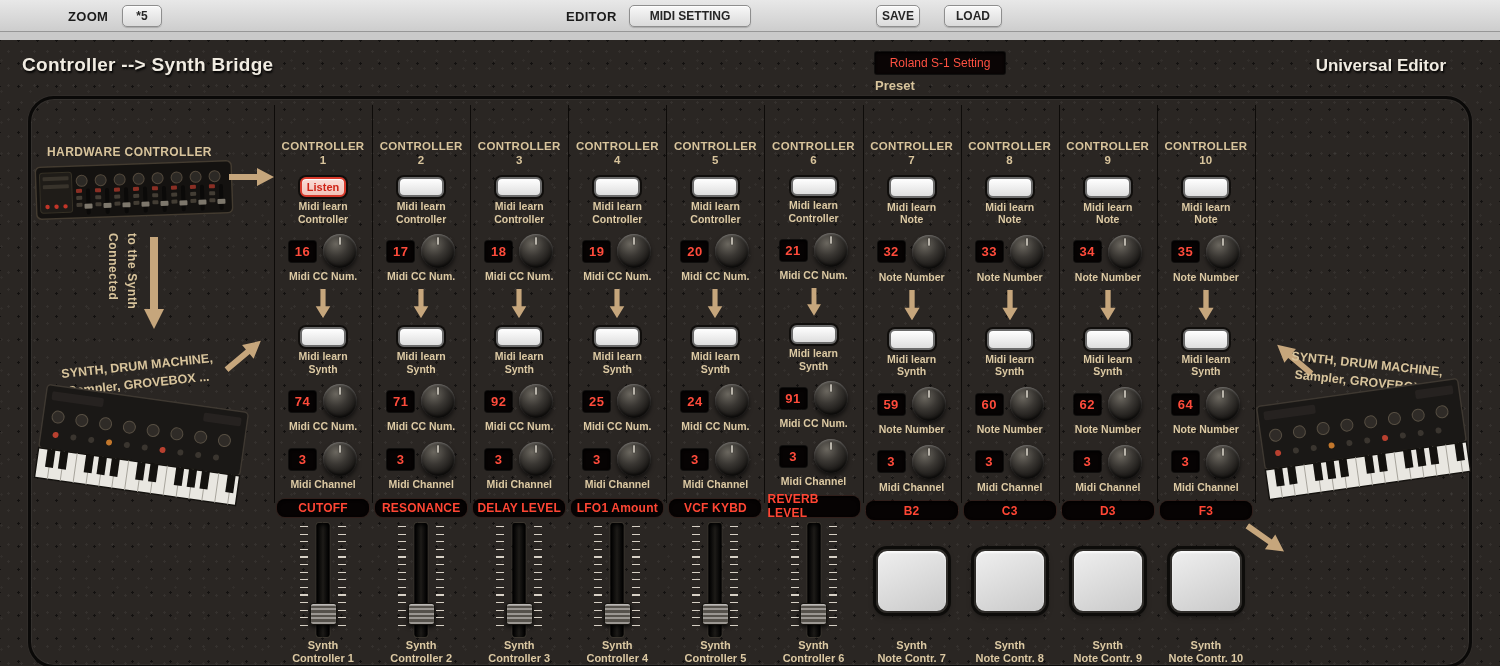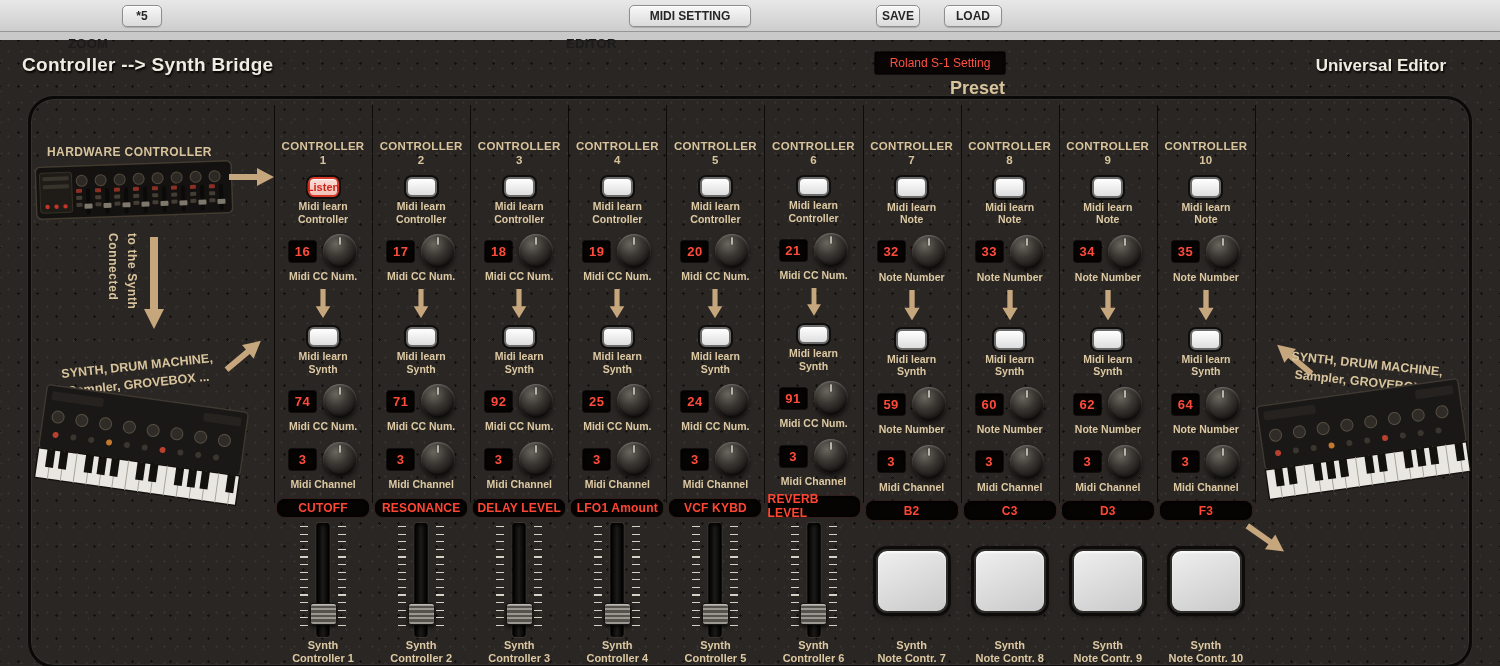--- a/index.html
+++ b/index.html
@@ -2,21 +2,21 @@
 <html><head>
 <meta charset="utf-8">
 <style>
   * { margin:0; padding:0; box-sizing:border-box; }
   html,body { width:1500px; height:666px; }
   body { font-family:"Liberation Sans", sans-serif; background:#c9c9c9; overflow:hidden; position:relative; }
 
   
   .topbar { position:absolute; left:0; top:0; width:1500px; height:32px;
     background:linear-gradient(#e8e8e8,#cdcdcd); border-bottom:1px solid #969696; z-index:5; }
-  .tb-label { position:absolute; top:9px; font-size:13px; font-weight:bold; color:#1b1b1b; letter-spacing:.3px;margin-top:27px; }
+  .tb-label { position:absolute; top:9px; font-size:13px; font-weight:bold; color:#1b1b1b; letter-spacing:.3px; }
   .tb-btn { position:absolute; top:5px; height:22px; border-radius:5px; cursor:pointer;
     background:linear-gradient(#f8f8f8,#dadada); border:1px solid #8e8e8e;
     font-family:"Liberation Sans",sans-serif; font-size:12px; font-weight:bold; color:#262626;
     box-shadow:inset 0 1px 1px rgba(255,255,255,.85), 0 1px 1px rgba(0,0,0,.18); }
   #lbl-zoom  { left:68px; }
   #btn-zoom  { left:122px; width:40px; }
   #lbl-editor{ left:566px; }
   #btn-midi  { left:629px; width:122px; }
   #btn-save  { left:876px; width:44px; }
   #btn-load  { left:944px; width:58px; }
@@ -40,22 +40,22 @@
     background:linear-gradient(#0d0706,#150908); border:2px solid #040302; border-radius:7px;
     display:flex; align-items:center; justify-content:center;
     color:#ff6a55; font-size:15px; letter-spacing:.5px;
     box-shadow:inset 0 0 12px rgba(150,20,10,.4), 0 1px 1px rgba(255,255,255,.06);
     text-shadow:0 0 6px rgba(255,80,60,.7); }
 
   .preset-box { position:absolute; left:875px; top:12px; width:130px; height:22px;
     background:#0a0505; color:#ff5142; font-size:12px; border-radius:2px;
     display:flex; align-items:center; justify-content:center; cursor:pointer;
     box-shadow:inset 0 1px 3px #000, 0 0 0 1px rgba(0,0,0,.6); }
-  .preset-caption { position:absolute; left:875px; top:38px; width:130px; text-align:right;
-    font-size:18px; font-weight:bold; color:#d8c49c; }
+  .preset-caption { position:absolute; left:875px; top:38px; width:130px; text-align:left;
+    font-size:13px; font-weight:bold; color:#d8c49c; }
 
   .frame { position:absolute; left:28px; top:56px; width:1444px; height:572px;
     border:3px solid #0a0908; border-radius:26px;
     box-shadow:inset 0 0 0 1px rgba(255,255,255,.05), 0 0 0 1px rgba(255,255,255,.03); }
 
   .art { position:absolute; }
   .hw-label { left:16px; top:46px; font-size:12px; font-weight:bold; color:#d8c49c; letter-spacing:.4px; }
   .hw-img   { left:4px; top:64px; transform:rotate(-2deg); }
   .arrow-h  { left:198px; top:68px; }
   .connected { left:72px; top:134px; height:135px; writing-mode:vertical-lr; white-space:pre-line;
@@ -74,21 +74,21 @@
   
   .columns { position:absolute; left:243px; top:4px; width:982px; height:562px; display:flex; }
   .columns::before { content:""; position:absolute; left:0; top:2px; width:982px; height:398px;
     background:repeating-linear-gradient(to right, rgba(8,6,4,.85) 0 1px, transparent 1px 98.1px);
     pointer-events:none; }
   .column { flex:0 0 98.1px; display:flex; flex-direction:column; align-items:center; position:relative;margin-top:32px; }
 
   .col-title { margin-top:4px; text-align:center; }
   .col-title div { font-size:11.5px; font-weight:bold; color:#d8c49c; line-height:1.25; letter-spacing:.3px; }
 
-  .learn-btn { margin-top:9px; width:31px; height:23px; border-radius:6px; cursor:pointer;
+  .learn-btn { margin-top:9px; width:46px; height:23px; border-radius:6px; cursor:pointer;
     background:linear-gradient(#ffffff,#dedede); border:2px solid #6b6b6b;
     box-shadow:0 0 0 2px #100e0c, 0 1px 2px rgba(0,0,0,.8), inset 0 1px 1px #fff;
     display:flex; align-items:center; justify-content:center;text-align:right; }
   .learn-btn.active { background:linear-gradient(#f9dcd6,#f2c3ba); border-color:#d83a2c; }
   .learn-txt { font-size:11px; font-weight:bold; color:#cf2418; }
 
   .cap { margin-top:3px; font-size:10.5px; font-weight:bold; color:#dcc9a3; text-align:center;
     line-height:1.2; white-space:pre-line; }
   .cap.tight { margin-top:2px; }
 

